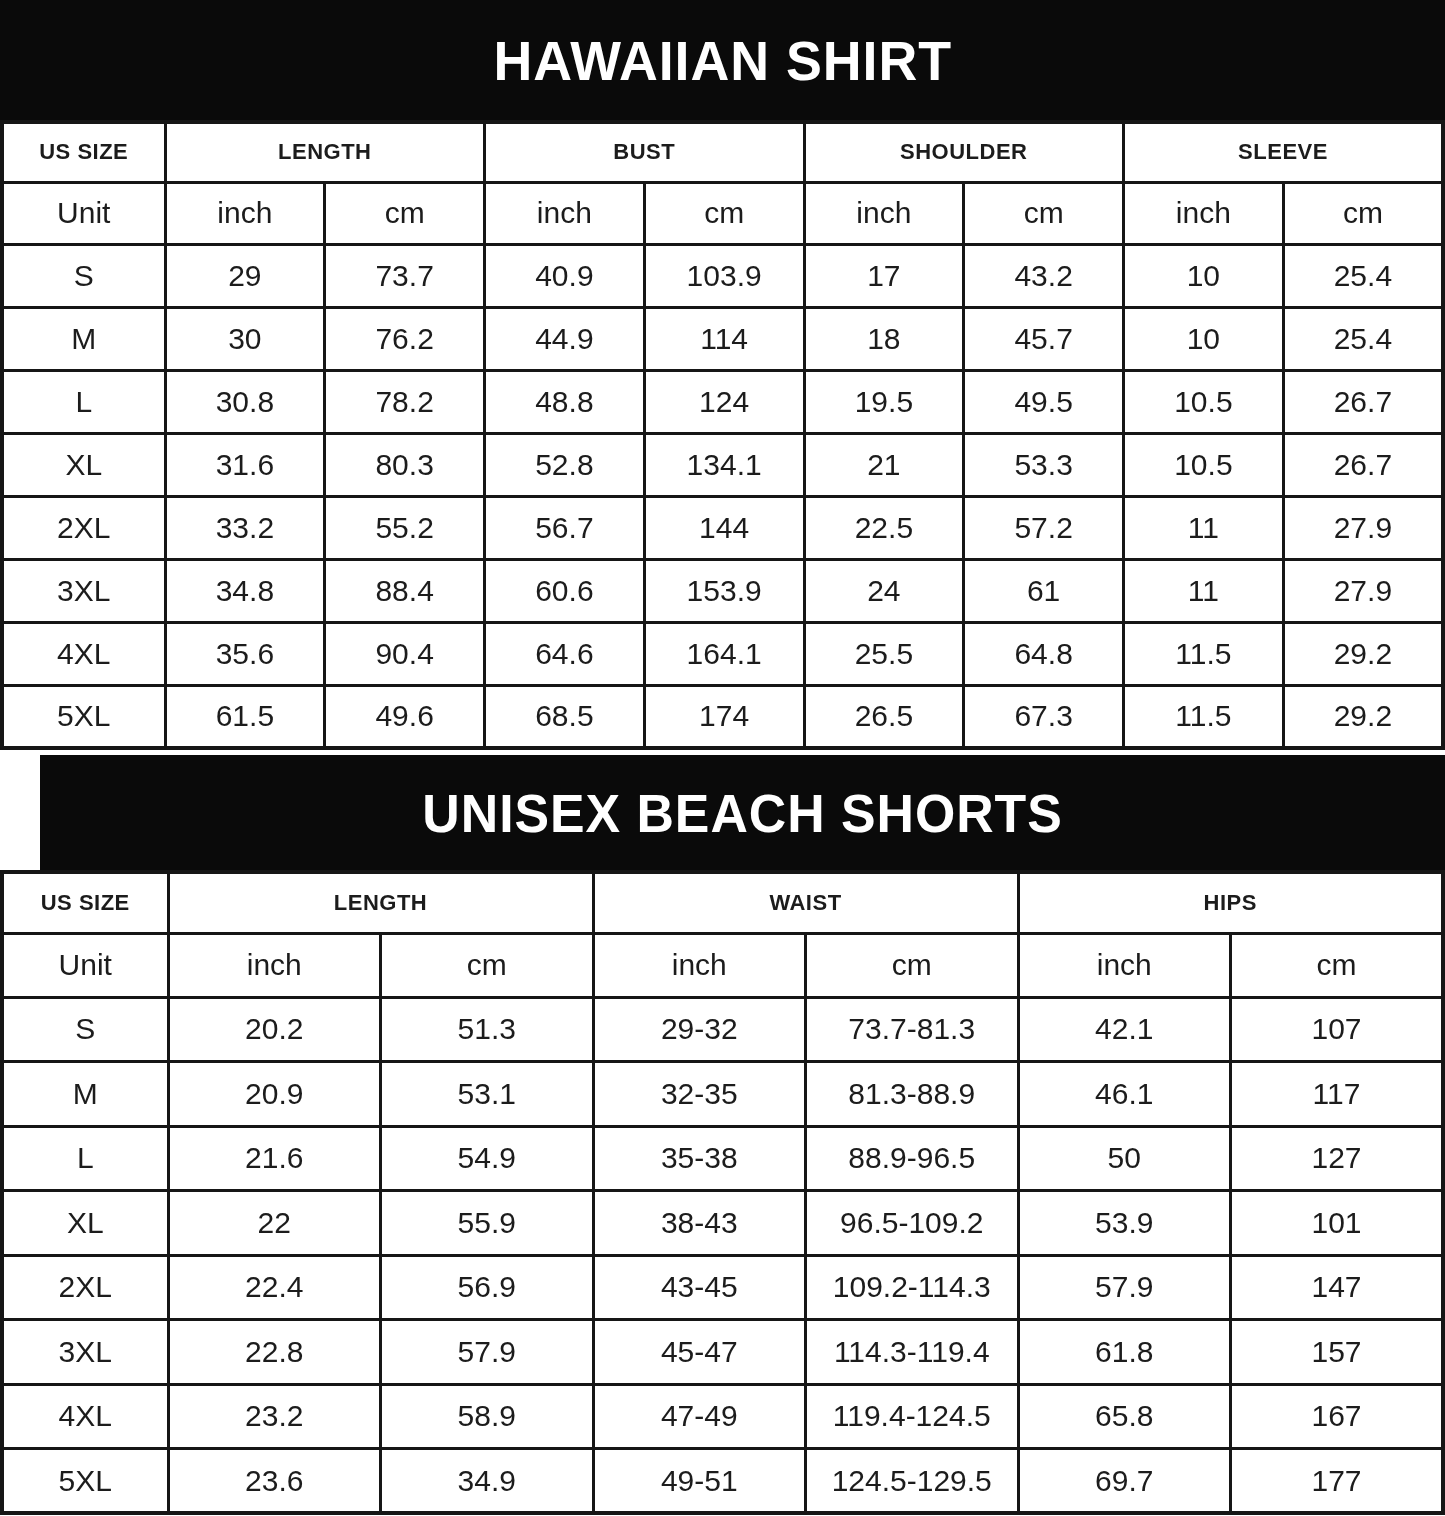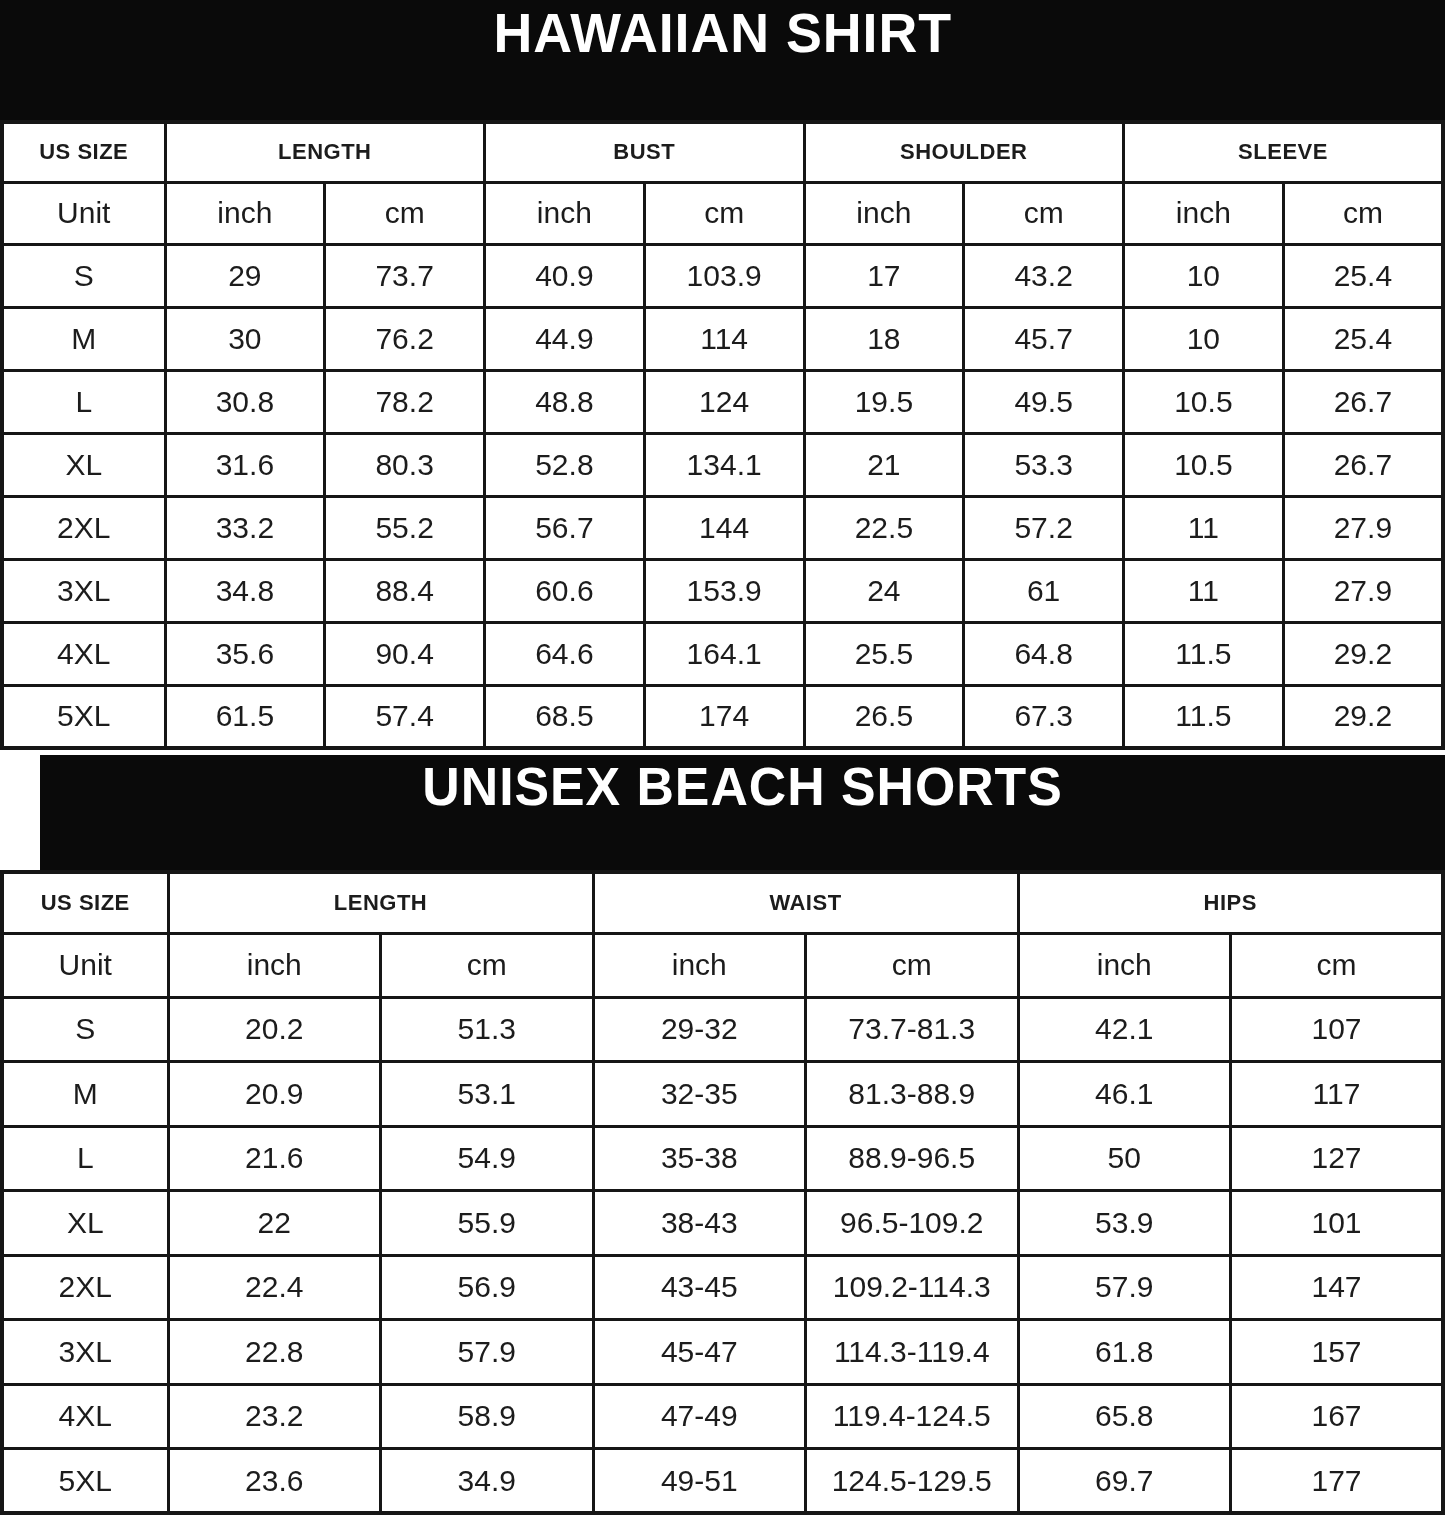--- a/index.html
+++ b/index.html
@@ -13,20 +13,21 @@
   }
   .sheet {
     width: 1445px;
     height: 1516px;
     background: var(--cell-bg, #ffffff);
   }
   .title-bar {
     background: var(--bar-bg, #0a0a0a);
     color: var(--bar-text, #ffffff);
     display: flex;
+    align-items: center;
     justify-content: center;
     font-weight: bold;
     letter-spacing: 1px;
   }
   .title-bar .title-text {
     transform: scaleX(0.96);
     white-space: nowrap;
   }
   .bar1 { height: 120px; font-size: 56px; }
   .bar2 { height: 115px; font-size: 54px; margin-top: 5px; margin-left: 40px; }
@@ -174,21 +175,21 @@
           <td>64.6</td>
           <td>164.1</td>
           <td>25.5</td>
           <td>64.8</td>
           <td>11.5</td>
           <td>29.2</td>
         </tr>
         <tr class="data-row">
           <td>5XL</td>
           <td>61.5</td>
-          <td>57.4</td>
+          <td>49.6</td>
           <td>68.5</td>
           <td>174</td>
           <td>26.5</td>
           <td>67.3</td>
           <td>11.5</td>
           <td>29.2</td>
         </tr>
       </tbody>
   </table>
 

